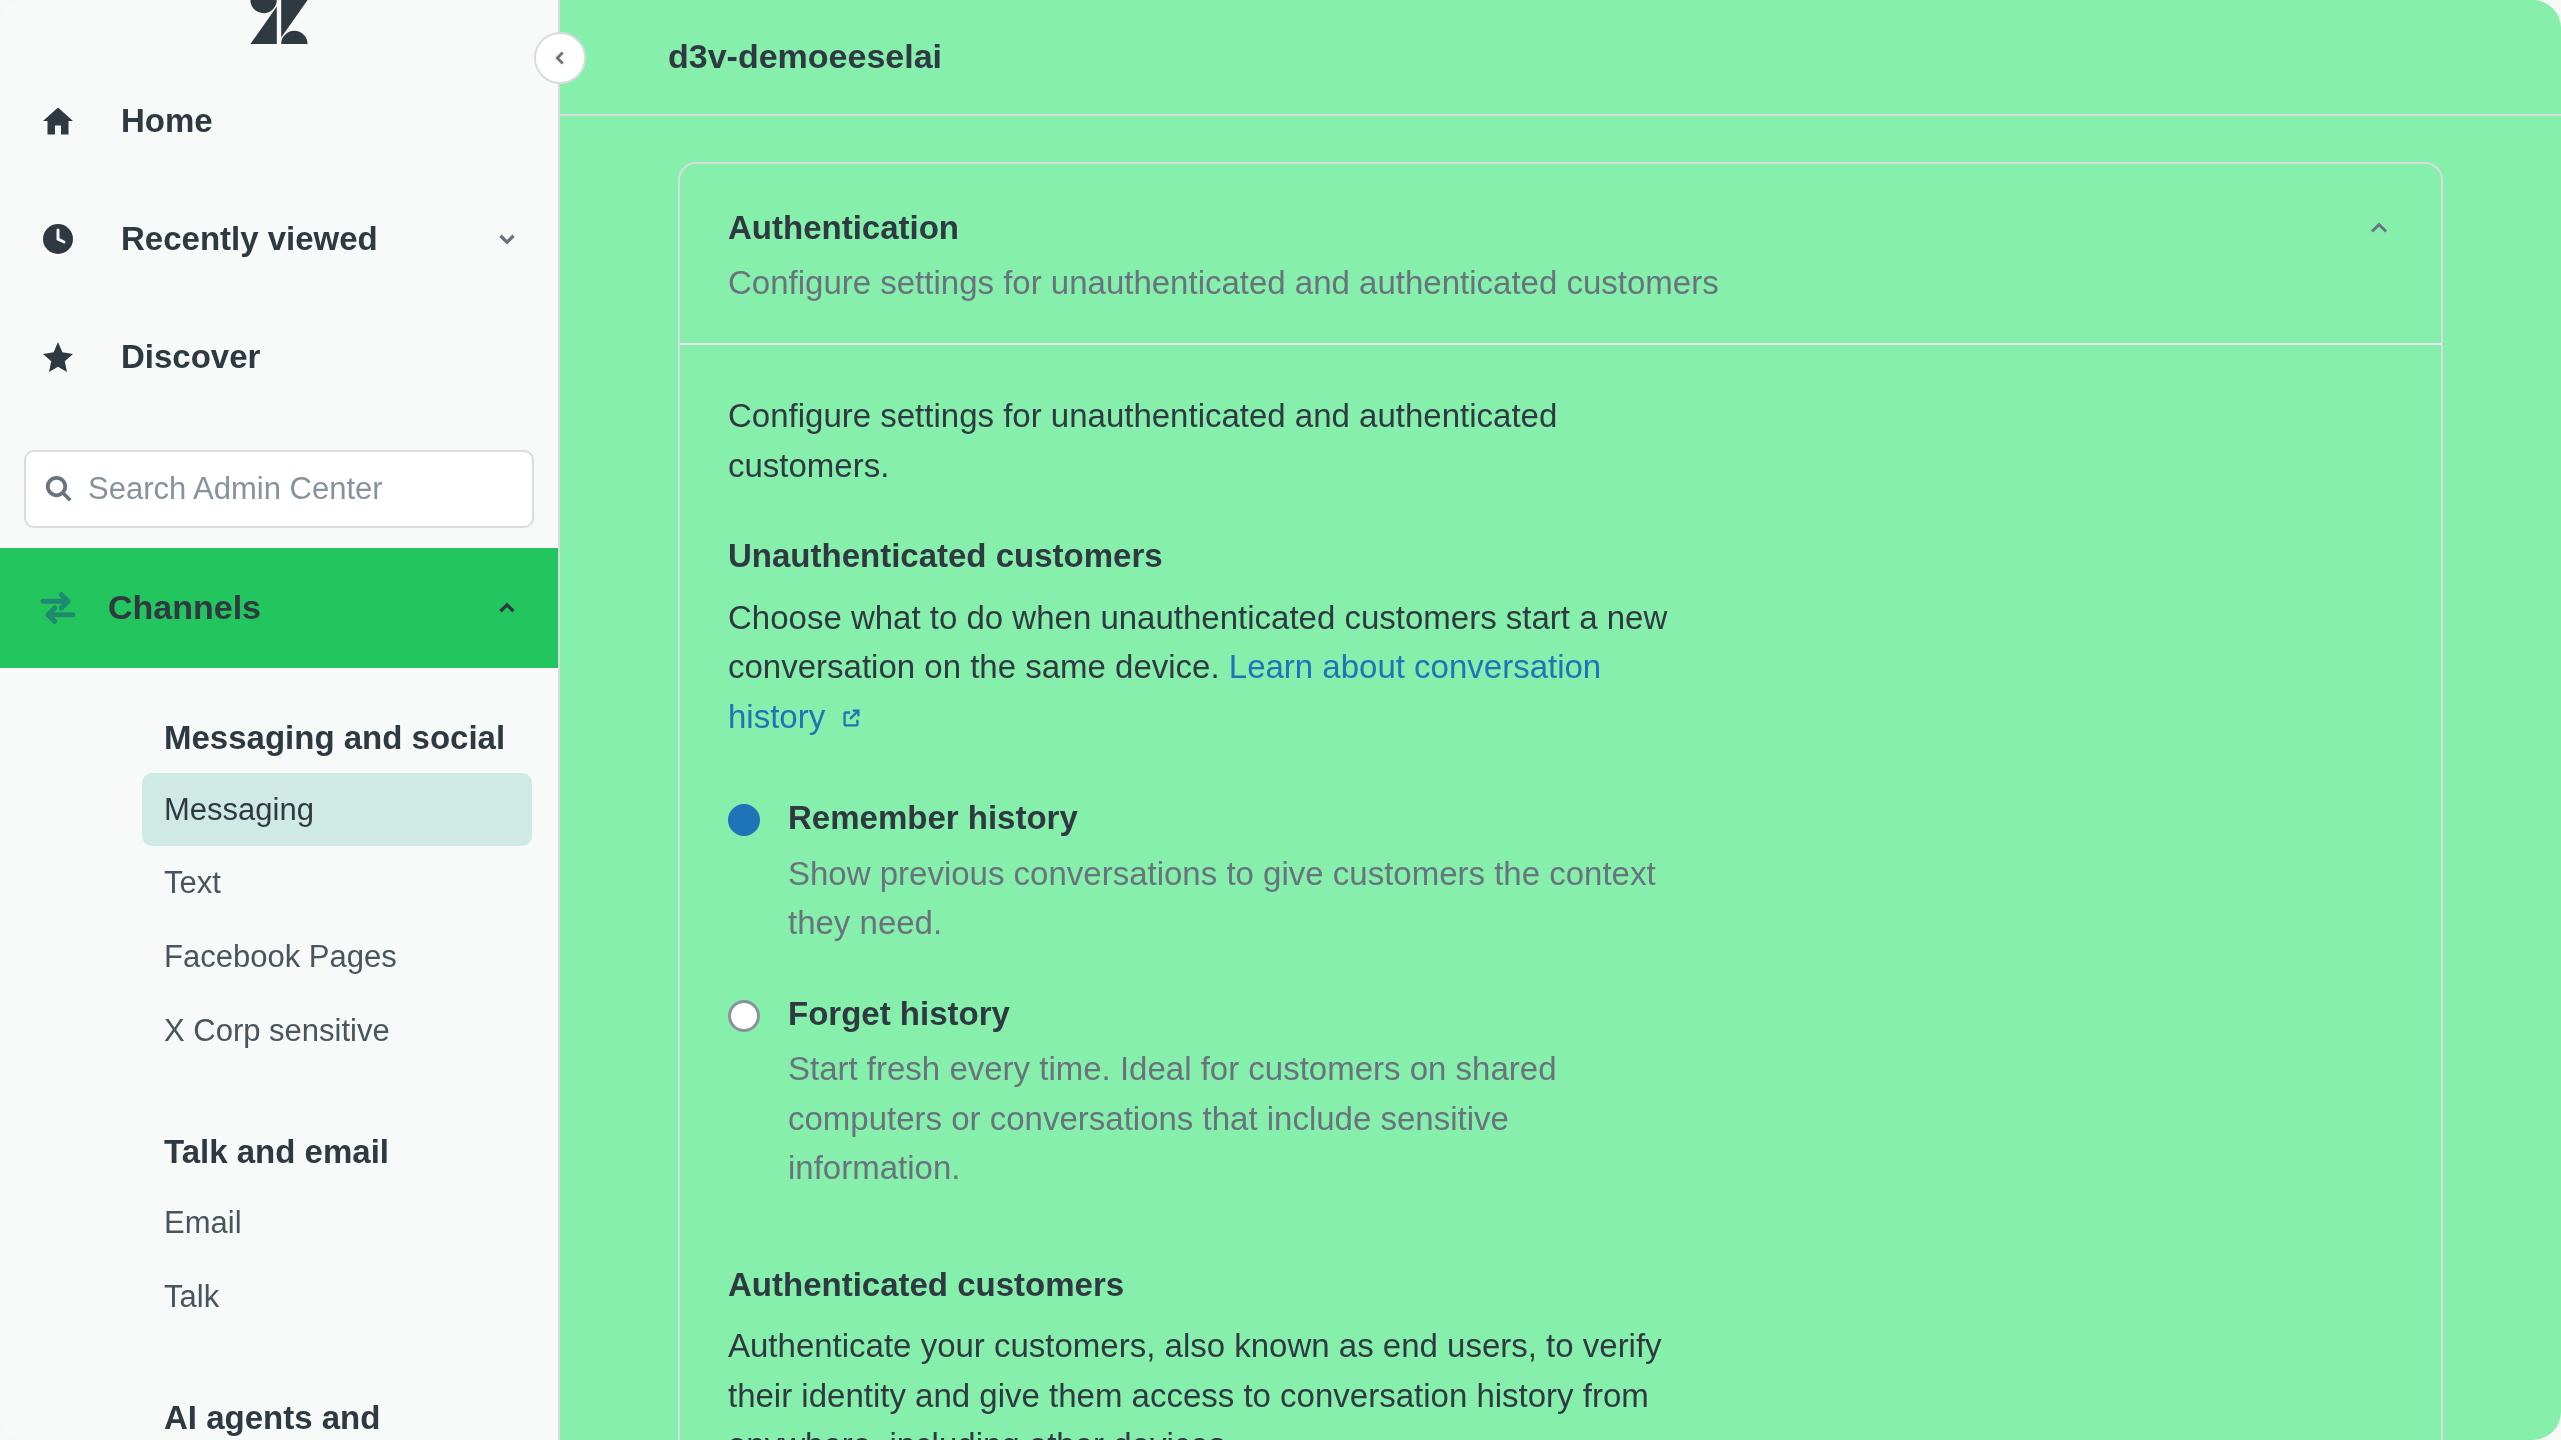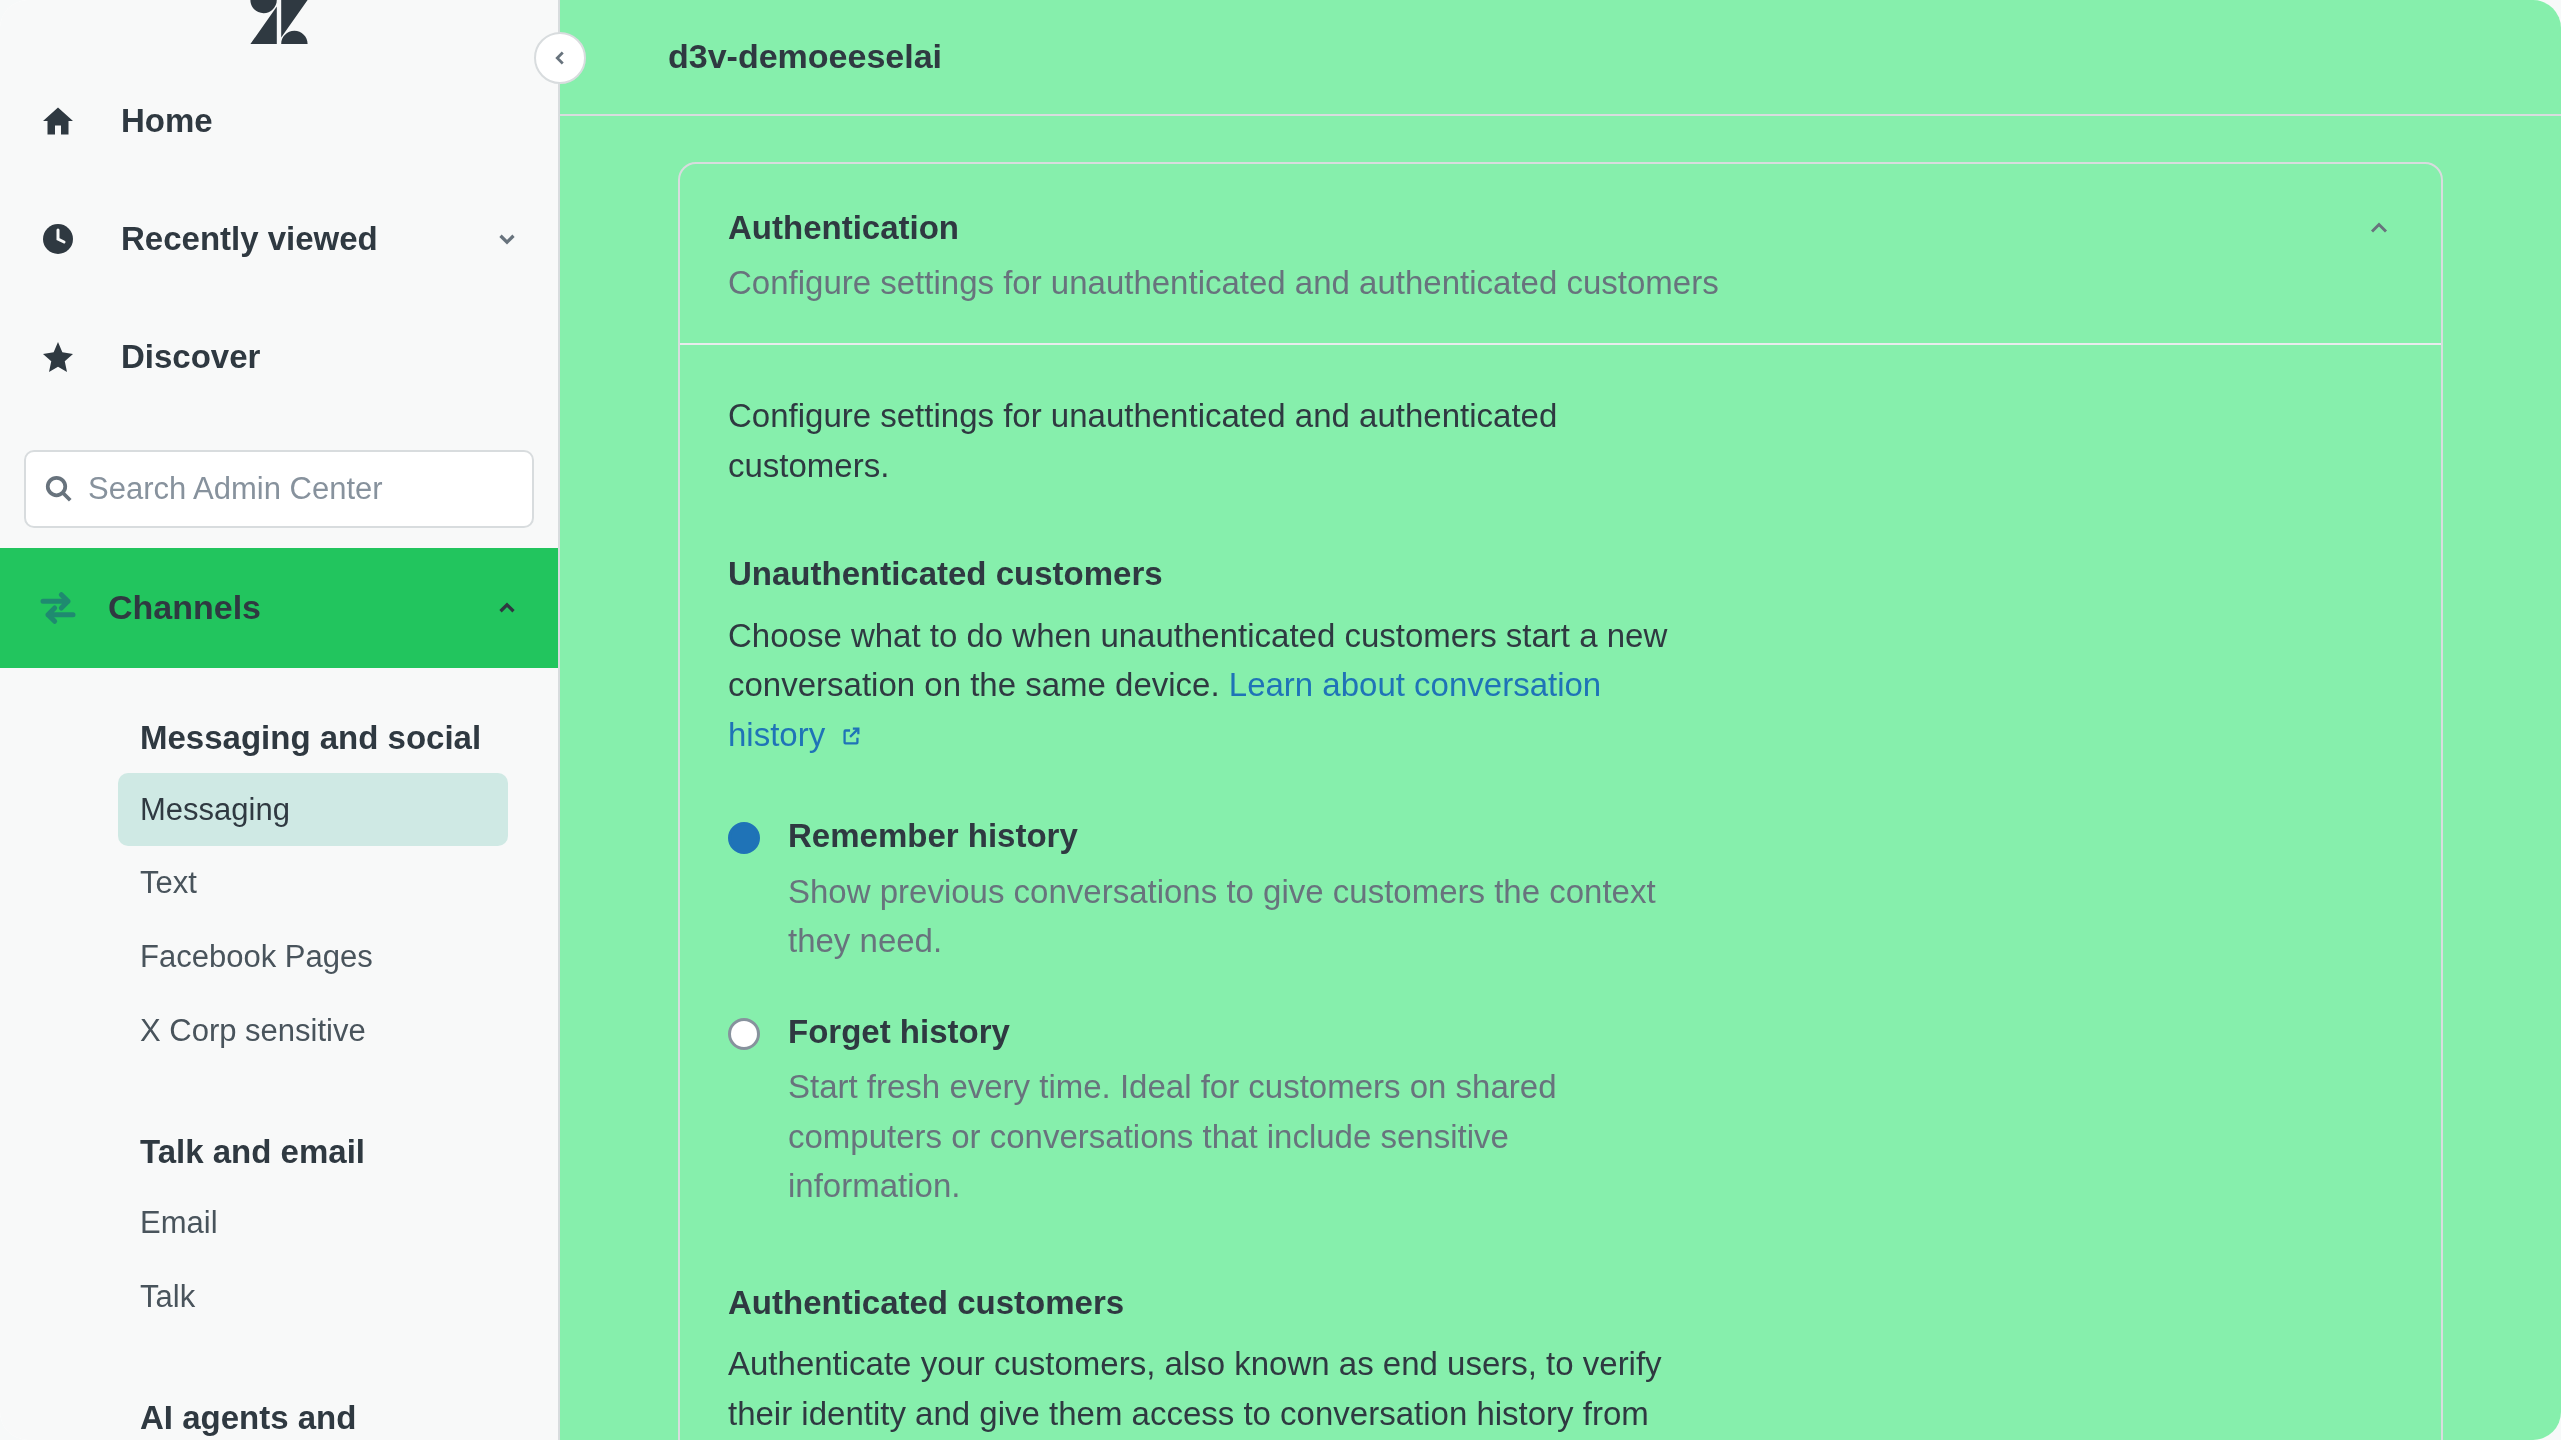--- a/index.html
+++ b/index.html
@@ -90,21 +90,21 @@
     font-weight: 600;
     color: #2F3941;
     cursor: pointer;
     background: #22c55e;
     border-radius: 0;
   }
   .nav-section-header .icon { width: 40px; height: 40px; flex:0 0 40px; color:#1f8a70; display:flex;align-items:center;justify-content:center;}
   .nav-section-header .chevron { margin-left: auto; color: #2F3941; }
 
   .subnav { padding: 36px 0 0 140px; }
-  .subnav-group { margin-bottom: 50px; }
+  .subnav-group { margin-bottom: 50px; margin-left: 24px; }
   .subnav-heading {
     font-size: 33px;
     font-weight: 700;
     color: #2F3941;
     padding: 12px 0;
   }
   .subnav-item {
     display: block;
     font-size: 31px;
     font-weight: 400;
@@ -191,21 +191,21 @@
   }
   .card-header .chevron { color: #68737d; margin-top: 8px; }
 
   .card-body {
     padding: 46px 48px 140px;
     max-width: 1040px;
   }
   .body-intro {
     font-size: 33px;
     color: #2F3941;
-    margin-bottom: 62px;
+    margin-bottom: 44px;
     line-height: 1.5;
   }
   .section-heading {
     font-size: 33px;
     font-weight: 700;
     color: #2F3941;
     margin-bottom: 14px;
   }
   .section-desc {
     font-size: 33px;

